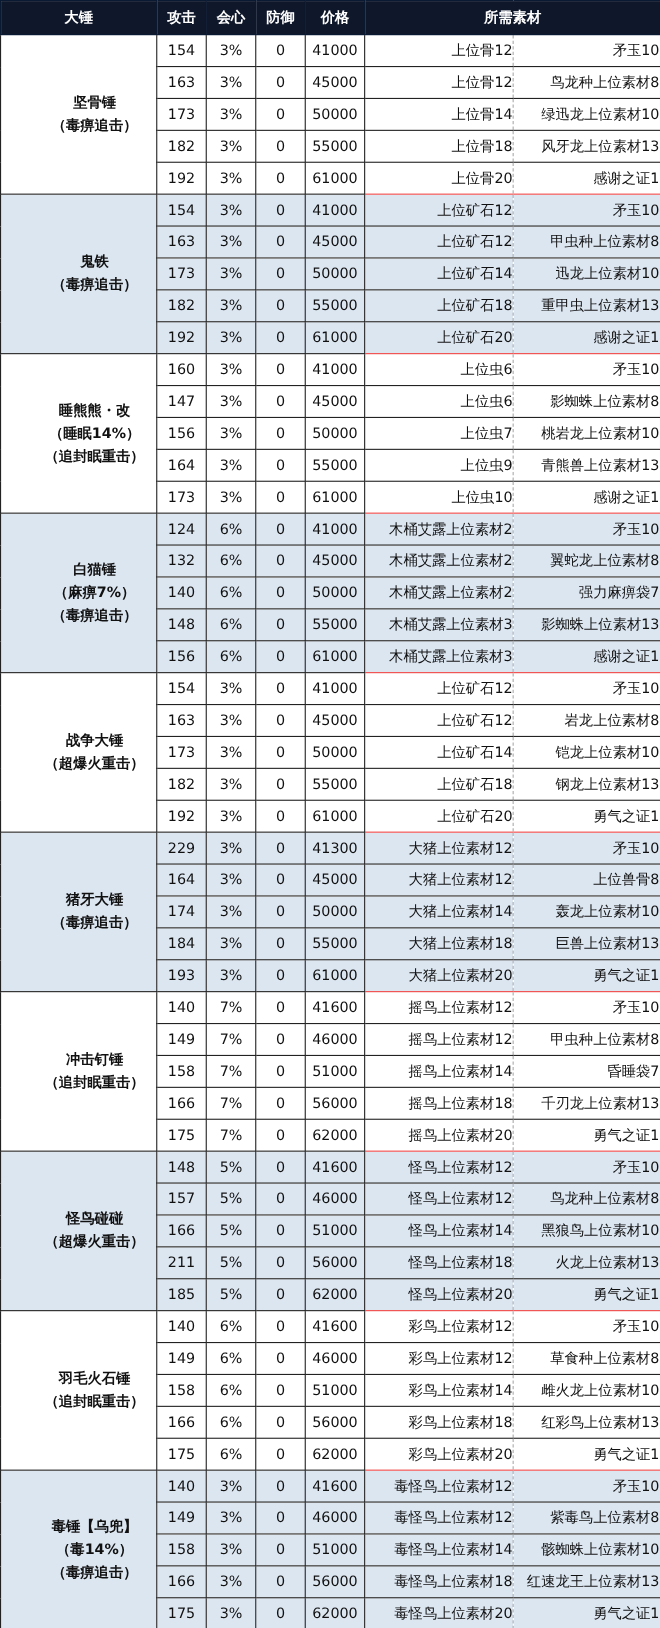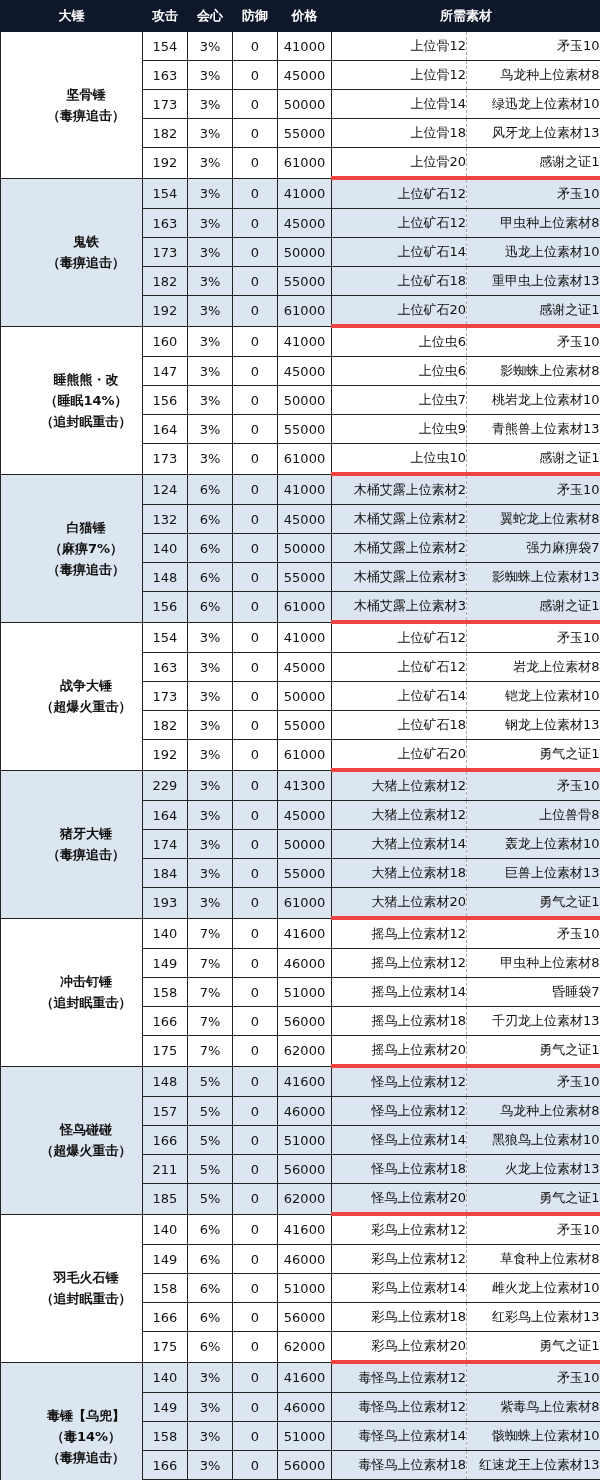--- a/index.html
+++ b/index.html
@@ -48,21 +48,21 @@
       border-right: 1px dashed #aaa;
       border-bottom: 1px dashed #aaa;
     }
     tbody td.m2 {
       text-align: right;
       padding-left: 3px;
       border-left: 1px dashed #aaa;
       border-bottom: 1px dashed #aaa;
       border-right: 2px solid #222;
     }
-    tbody tr.last td.m1, tbody tr.last td.m2 { border-bottom: 4px solid #ef4444; }
+    tbody tr.last td.m1, tbody tr.last td.m2 { border-bottom: 1px solid #ef4444; }
     tbody.alt td { background: #dce6f1; }
     tbody.plain td { background: #ffffff; }
     .name-line { display: block; margin-left: 29px; }
   </style>
 </head>
 <body>
 
 <table class="wt">
   <colgroup>
     <col class="c-name">

